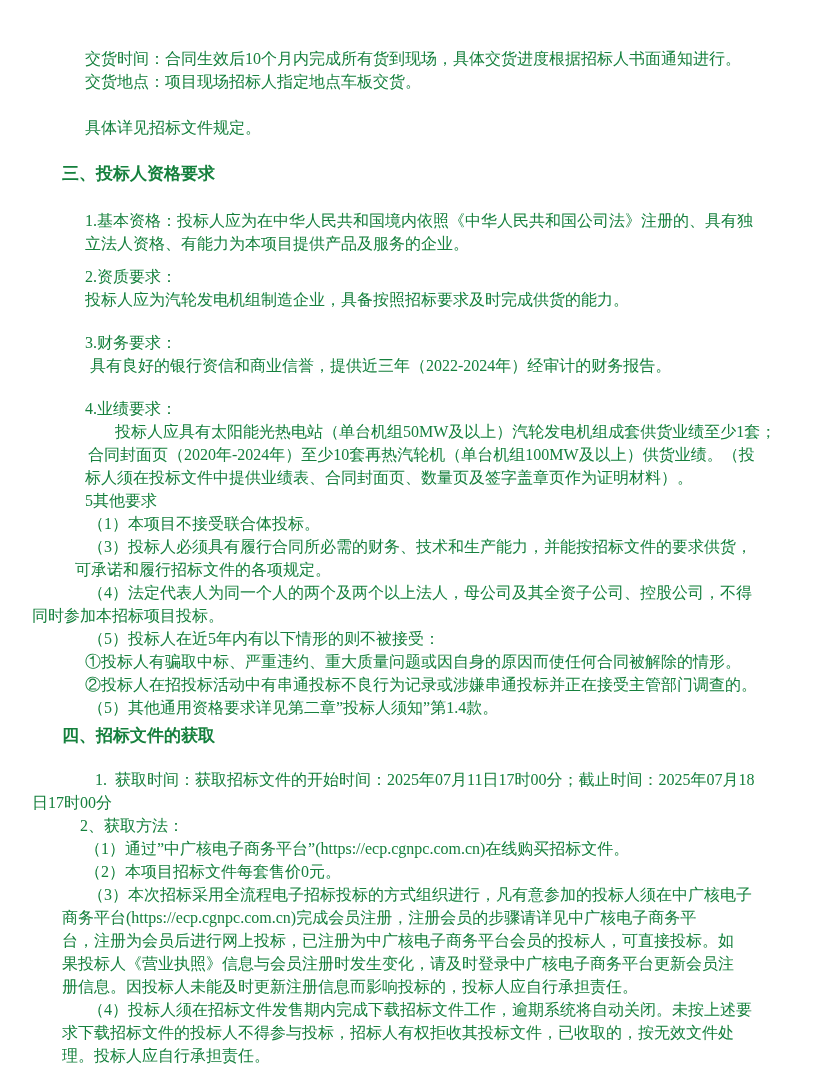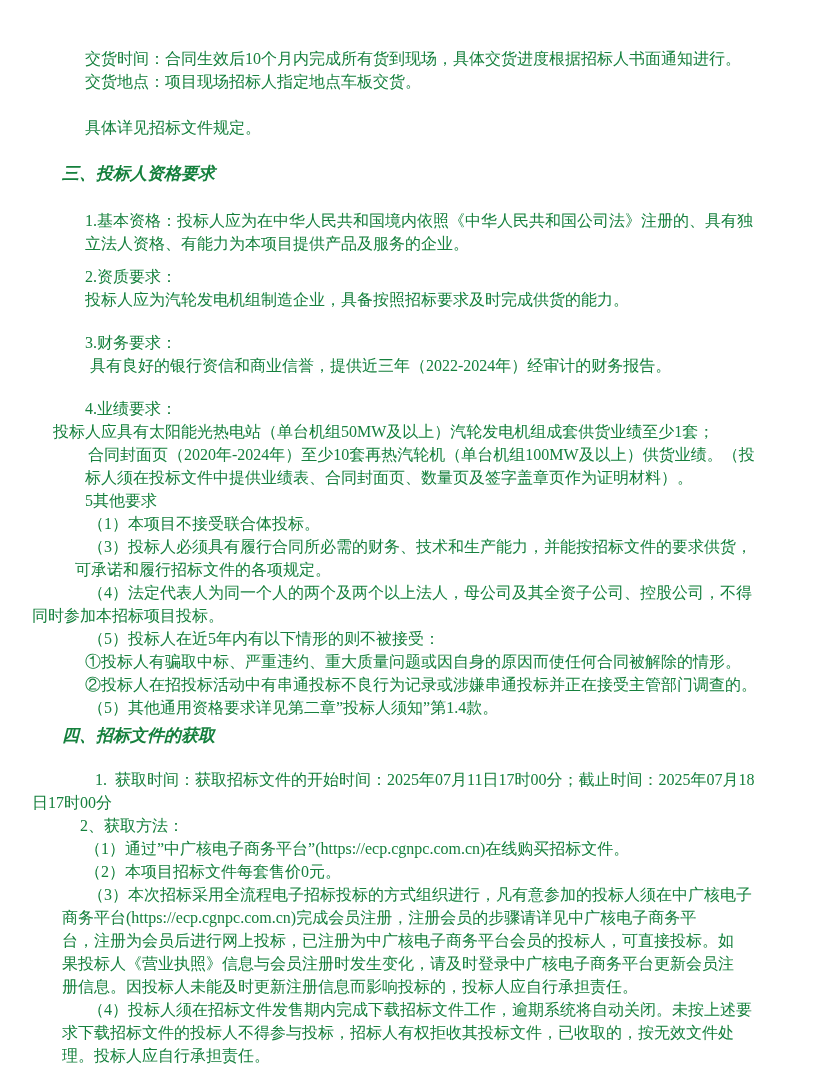--- a/index.html
+++ b/index.html
@@ -22,32 +22,31 @@
     white-space:pre;
     overflow:visible;
   }
   .hd{
     margin:0;
     font-size:17px;
     line-height:24px;
     height:24px;
     font-weight:bold;
     white-space:pre;
-    font-style:italic;
   }
   
   .x40{padding-left:32px}
   .x62{padding-left:62px}
   .x75{padding-left:75px}
   .x80{padding-left:80px}
   .x85{padding-left:85px}
   .x88{padding-left:88px}
   .x90{padding-left:90px}
   .x95{padding-left:95px}
-  .x115{padding-left:53px}
+  .x115{padding-left:115px}
   
   .g4{margin-top:5px}
   .g8{margin-top:20px}
   .g9{margin-top:23px}
   .g10{margin-top:10px}
   .g14{}
 </style>
 </head>
 <body>
 

